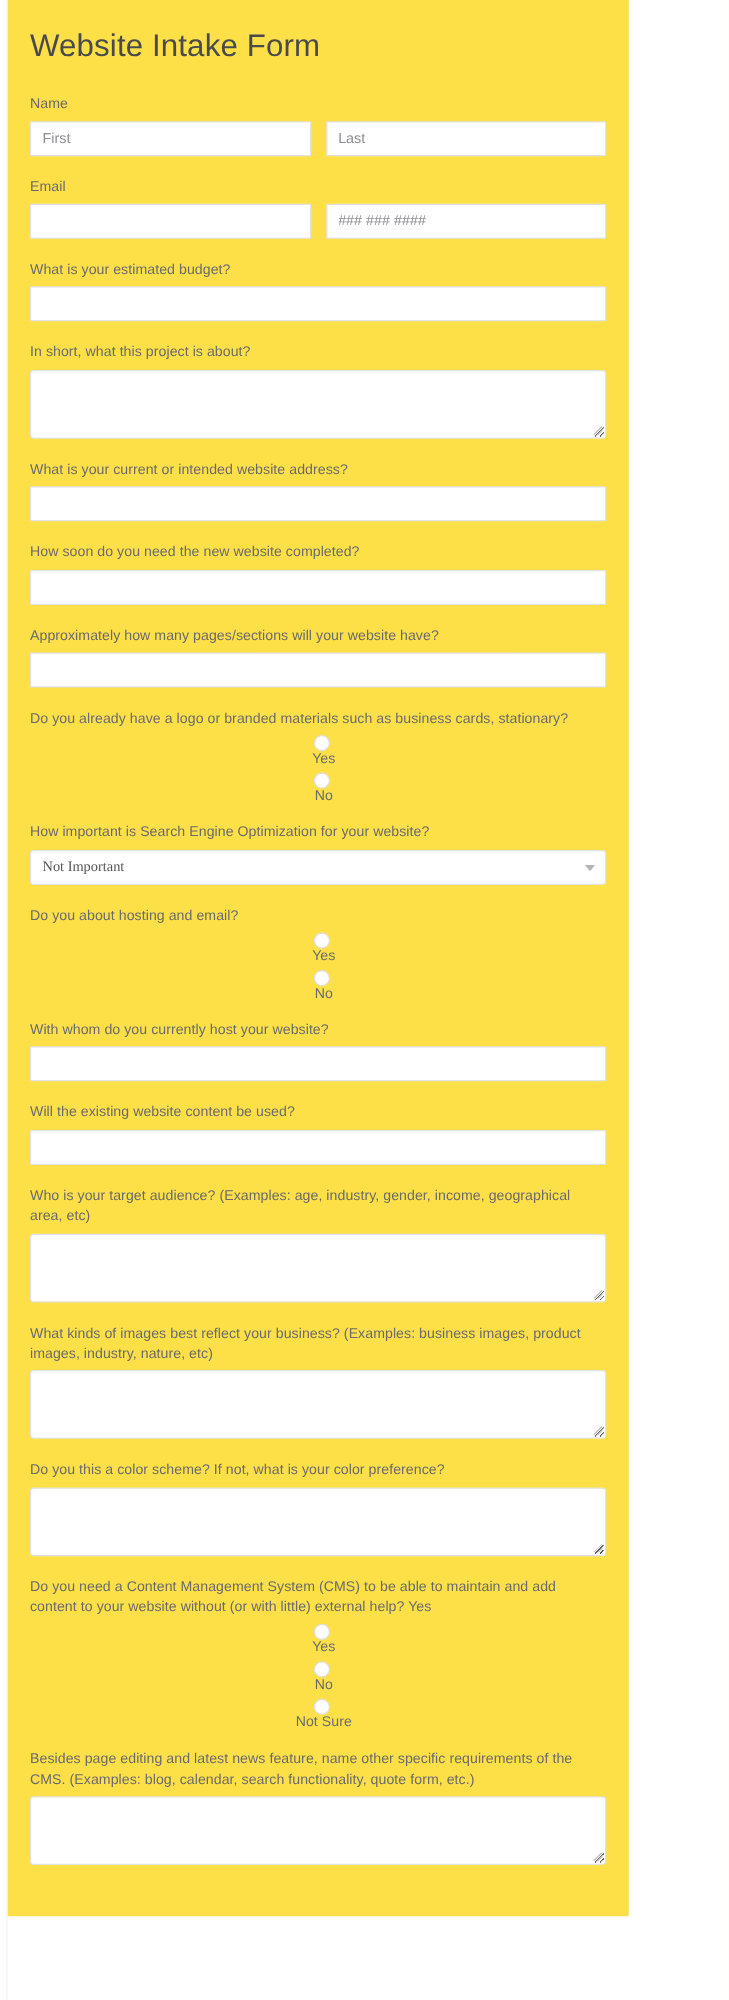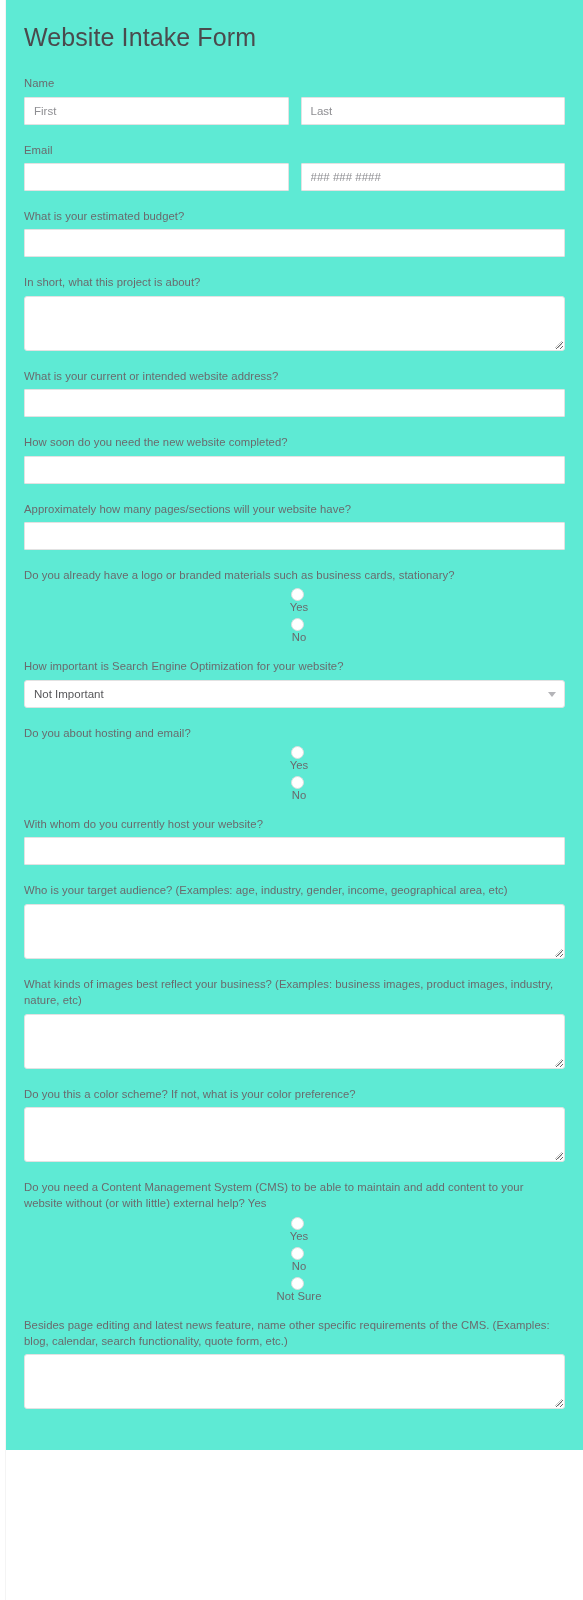--- a/index.html
+++ b/index.html
@@ -25,23 +25,23 @@
   }
   .page-edge-left {
     position: absolute;
     left: 0; top: 0; bottom: 0;
     width: 6px;
     background: #ffffff;
     border-right: 1px solid #f4f4f4;
     pointer-events: none;
   }
   .form-card {
-    width: 583px;
+    width: 503px;
     padding: 22px 18px 24px 24px;
-    background: #5eead4;
+    background: #fde047;
   }
   .form-title {
     font-size: 25px;
     font-weight: 300;
     color: #4a4a4d;
     letter-spacing: 0.1px;
     margin: 0 0 22px 0;
     line-height: 1.25;
   }
   .field-block {
@@ -98,21 +98,21 @@
     position: relative;
     width: 100%;
   }
   .sel-input {
     display: block;
     width: 100%;
     height: 28px;
     border: 1px solid #e2e2e2;
     border-radius: 3px;
     background: #ffffff;
-    font-family: Liberation Sans, sans-serif;
+    font-family: Liberation Serif, serif;
     font-size: 11.5px;
     color: #57575a;
     padding: 0 26px 0 9px;
     line-height: 26px;
     cursor: pointer;
     white-space: nowrap;
     overflow: hidden;
     text-overflow: ellipsis;
   }
   .sel-arrow {
@@ -260,20 +260,24 @@
               <span class="radio-dot"></span>
               <span class="radio-label">No</span>
             </div>
           </div>
         </div>
         <div class="field-block">
           <label class="field-label">With whom do you currently host your website?</label>
           <input type="text" class="txt-input" style="">
         </div>
         <div class="field-block">
+          <label class="field-label">Will the existing website content be used?</label>
+          <input type="text" class="txt-input" style="">
+        </div>
+        <div class="field-block">
           <label class="field-label">Who is your target audience? (Examples: age, industry, gender, income, geographical area, etc)</label>
           <div class="ta-holder resize-grip">
             <textarea class="txt-area" style=""></textarea>
           </div>
         </div>
         <div class="field-block">
           <label class="field-label">What kinds of images best reflect your business? (Examples: business images, product images, industry, nature, etc)</label>
           <div class="ta-holder resize-grip">
             <textarea class="txt-area" style=""></textarea>
           </div>

